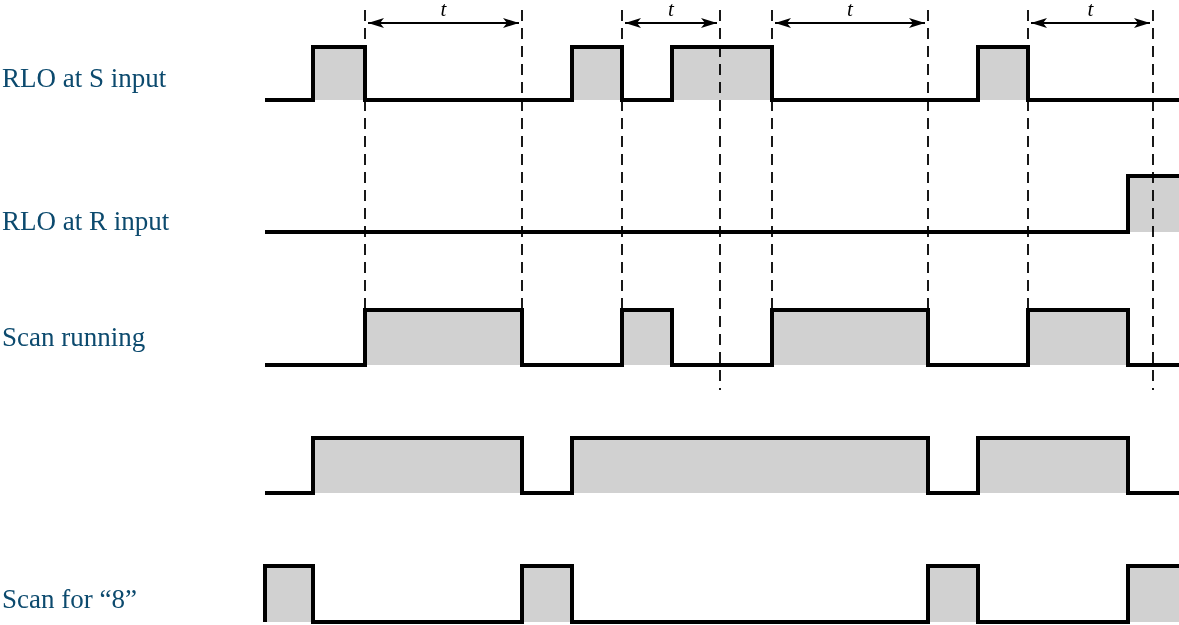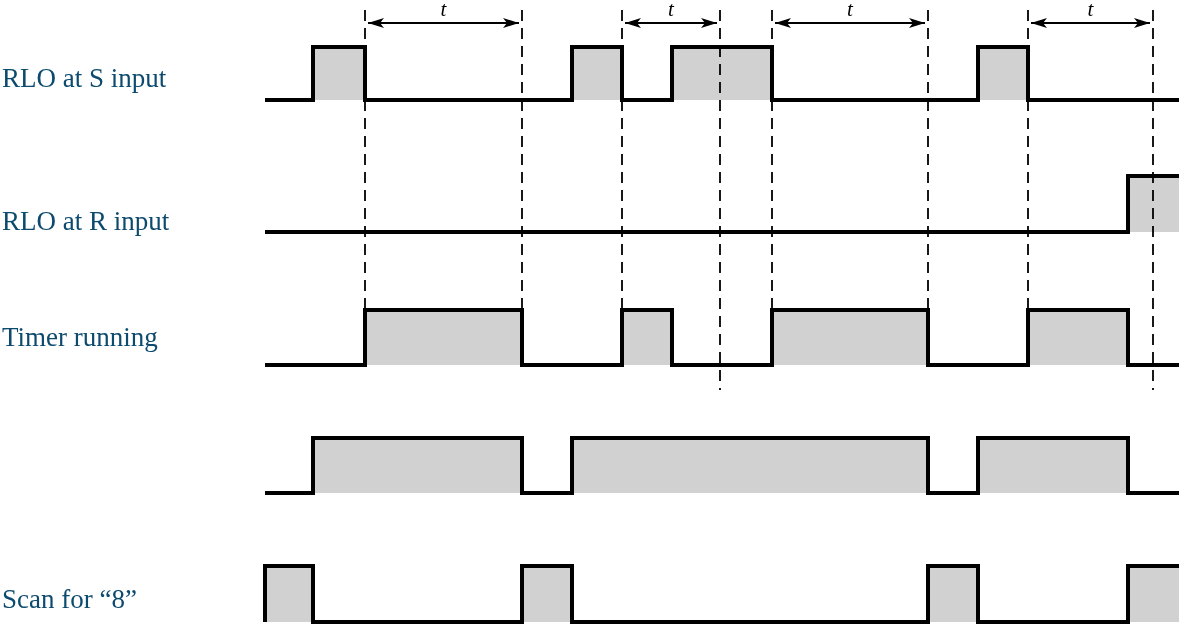--- a/index.html
+++ b/index.html
@@ -68,15 +68,15 @@
       <path d="M 925 23 L 909 18 L 913 23 L 909 28 Z" fill="#000000"></path>
       <text x="850" y="16" text-anchor="middle" font-family="&quot;Liberation Serif&quot;, serif" font-style="italic" font-size="21" fill="#000000">t</text>
       <line x1="1031" y1="23" x2="1150" y2="23" stroke="#000000" stroke-width="1.8"></line>
       <path d="M 1031 23 L 1047 18 L 1043 23 L 1047 28 Z" fill="#000000"></path>
       <path d="M 1150 23 L 1134 18 L 1138 23 L 1134 28 Z" fill="#000000"></path>
       <text x="1090.5" y="16" text-anchor="middle" font-family="&quot;Liberation Serif&quot;, serif" font-style="italic" font-size="21" fill="#000000">t</text>
     </svg>
 
   <div class="row-label" style="top: 78px;">RLO at S input</div>
   <div class="row-label" style="top: 209px; margin-top: 12px;">RLO at R input</div>
-  <div class="row-label" style="top: 337px;">Timer running</div>
+  <div class="row-label" style="top: 337px;">Scan running</div>
   <div class="row-label" style="top: 599px;">Scan for “8”</div>
 </div>
 
 </body></html>

